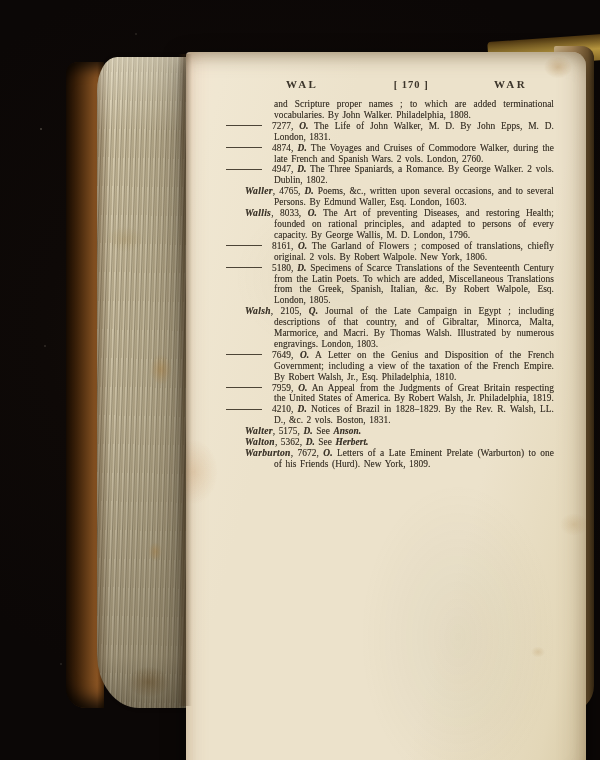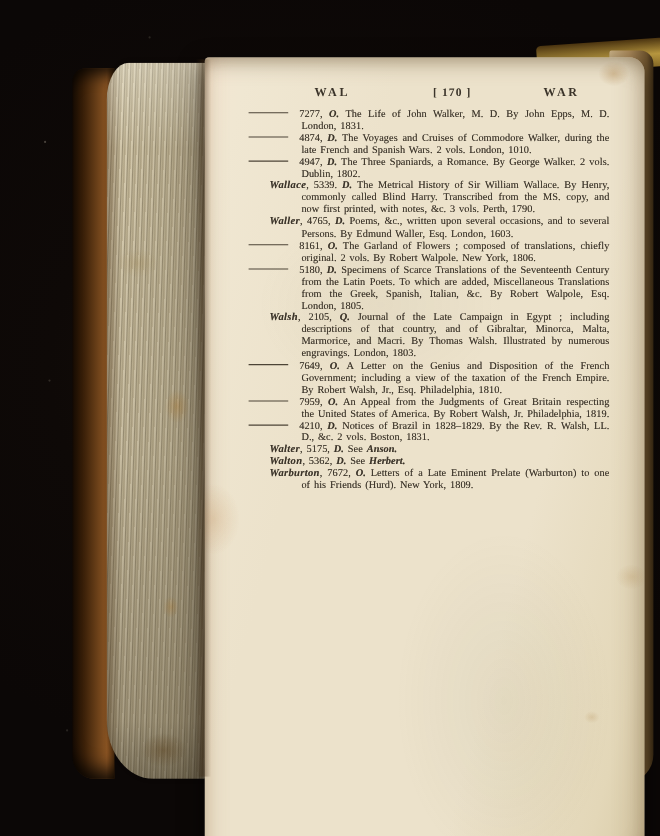--- a/index.html
+++ b/index.html
@@ -123,25 +123,26 @@
   <div class="below-shadow"></div>
 
   <div class="page">
     <div class="content">
       <div class="running-head">
         <span>WAL</span>
         <span class="pagenum">[ 170 ]</span>
         <span>WAR</span>
       </div>
       <div class="entries">
+          <p class="entry continuation"><span class="seg-n">and Scripture proper names ; to which are added terminational vocabularies. By John Walker. Philadelphia, 1808.</span></p>
           <p class="entry dash"><span class="ditto"></span><span class="seg-n">7277, </span><span class="seg-i">O.</span><span class="seg-n"> The Life of John Walker, M. D. By John Epps, M. D. London, 1831.</span></p>
-          <p class="entry dash"><span class="ditto"></span><span class="seg-n">4874, </span><span class="seg-i">D.</span><span class="seg-n"> The Voyages and Cruises of Commodore Walker, during the late French and Spanish Wars. 2 vols. London, 1010.</span></p>
+          <p class="entry dash"><span class="ditto"></span><span class="seg-n">4874, </span><span class="seg-i">D.</span><span class="seg-n"> The Voyages and Cruises of Commodore Walker, during the late French and Spanish Wars. 2 vols. London, 2760.</span></p>
           <p class="entry dash"><span class="ditto"></span><span class="seg-n">4947, </span><span class="seg-i">D.</span><span class="seg-n"> The Three Spaniards, a Romance. By George Walker. 2 vols. Dublin, 1802.</span></p>
-          <p class="entry author"><span class="seg-a">Wallace</span><span class="seg-n">, 5339. </span><span class="seg-i">D.</span><span class="seg-n"> The Metrical History of Sir William Wallace. By Henry, commonly called Blind Harry. Transcribed from the MS. copy, and now first printed, with notes, &amp;c. 3 vols. Perth, 1790.</span></p>
           <p class="entry author"><span class="seg-a">Waller</span><span class="seg-n">, 4765, </span><span class="seg-i">D.</span><span class="seg-n"> Poems, &amp;c., written upon several occasions, and to several Persons. By Edmund Waller, Esq. London, 1603.</span></p>
+          <p class="entry author"><span class="seg-a">Wallis</span><span class="seg-n">, 8033, </span><span class="seg-i">O.</span><span class="seg-n"> The Art of preventing Diseases, and restoring Health; founded on rational principles, and adapted to persons of every capacity. By George Wallis, M. D. London, 1796.</span></p>
           <p class="entry dash"><span class="ditto"></span><span class="seg-n">8161, </span><span class="seg-i">O.</span><span class="seg-n"> The Garland of Flowers ; composed of translations, chiefly original. 2 vols. By Robert Walpole. New York, 1806.</span></p>
           <p class="entry dash"><span class="ditto"></span><span class="seg-n">5180, </span><span class="seg-i">D.</span><span class="seg-n"> Specimens of Scarce Translations of the Seventeenth Century from the Latin Poets. To which are added, Miscellaneous Translations from the Greek, Spanish, Italian, &amp;c. By Robert Walpole, Esq. London, 1805.</span></p>
           <p class="entry author"><span class="seg-a">Walsh</span><span class="seg-n">, 2105, </span><span class="seg-i">Q.</span><span class="seg-n"> Journal of the Late Campaign in Egypt ; including descriptions of that country, and of Gibraltar, Minorca, Malta, Marmorice, and Macri. By Thomas Walsh. Illustrated by numerous engravings. London, 1803.</span></p>
           <p class="entry dash"><span class="ditto"></span><span class="seg-n">7649, </span><span class="seg-i">O.</span><span class="seg-n"> A Letter on the Genius and Disposition of the French Government; including a view of the taxation of the French Empire. By Robert Walsh, Jr., Esq. Philadelphia, 1810.</span></p>
           <p class="entry dash"><span class="ditto"></span><span class="seg-n">7959, </span><span class="seg-i">O.</span><span class="seg-n"> An Appeal from the Judgments of Great Britain respecting the United States of America. By Robert Walsh, Jr. Philadelphia, 1819.</span></p>
           <p class="entry dash"><span class="ditto"></span><span class="seg-n">4210, </span><span class="seg-i">D.</span><span class="seg-n"> Notices of Brazil in 1828–1829. By the Rev. R. Walsh, LL. D., &amp;c. 2 vols. Boston, 1831.</span></p>
           <p class="entry author"><span class="seg-a">Walter</span><span class="seg-n">, 5175, </span><span class="seg-i">D.</span><span class="seg-n"> See </span><span class="seg-i">Anson.</span></p>
           <p class="entry author"><span class="seg-a">Walton</span><span class="seg-n">, 5362, </span><span class="seg-i">D.</span><span class="seg-n"> See </span><span class="seg-i">Herbert.</span></p>
           <p class="entry author"><span class="seg-a">Warburton</span><span class="seg-n">, 7672, </span><span class="seg-i">O.</span><span class="seg-n"> Letters of a Late Eminent Prelate (Warburton) to one of his Friends (Hurd). New York, 1809.</span></p>
         </div>

